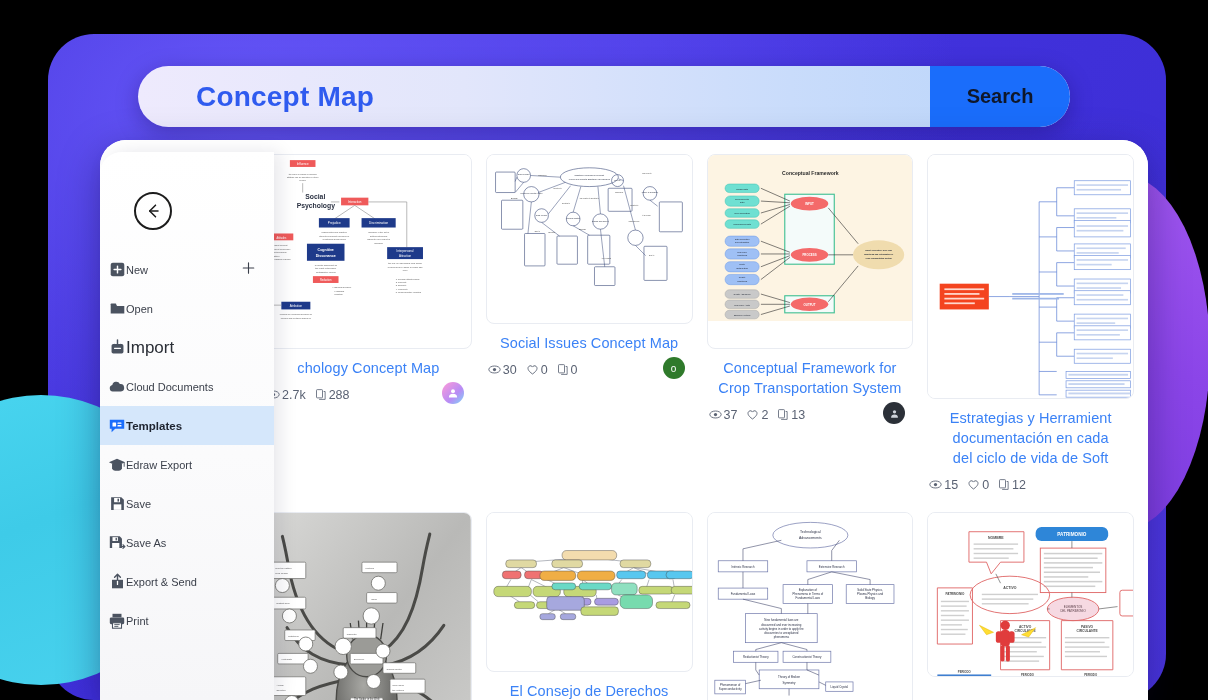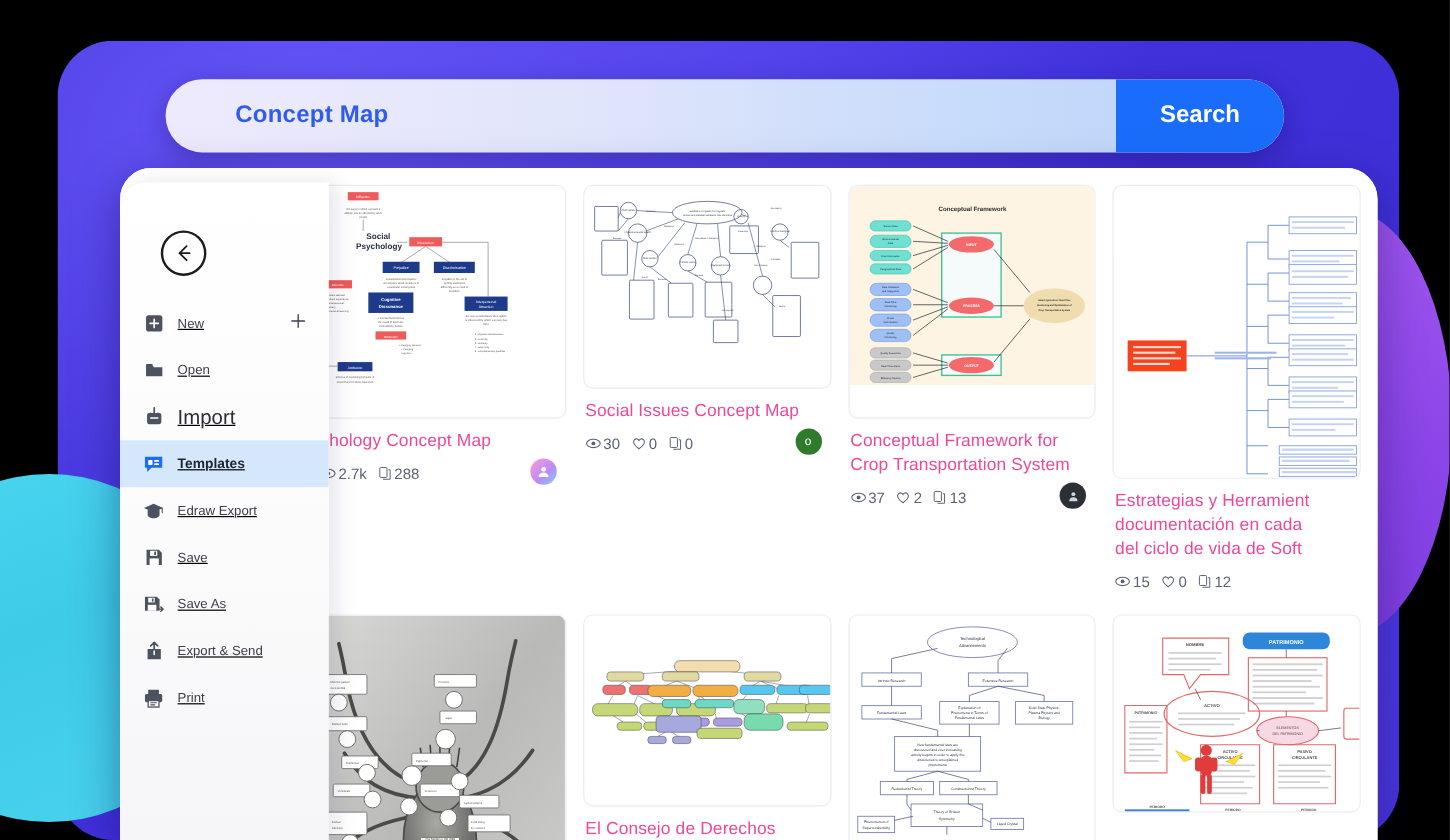--- a/index.html
+++ b/index.html
@@ -37,26 +37,26 @@
 
   
   .searchbar {
     position: absolute; left: 138px; top: 66px; width: 932px; height: 61px;
     border-radius: 31px; overflow: hidden; display: flex; align-items: center;
     background: linear-gradient(90deg, #eeeafd 0%, #e2e6fb 35%, #c9dcfb 70%, #b9d4fa 100%);
     box-shadow: 0 6px 22px rgba(20,10,90,.35);
   }
   .search-input-wrap { flex: 1; padding-left: 58px; }
   .search-text {
-    font-size: 20px; font-weight: bold; color: #2f5bef; letter-spacing: .2px;
+    font-size: 28px; font-weight: bold; color: #2f5bef; letter-spacing: .2px;
     background: transparent; border: 0; outline: none; width: 100%;
     font-family: "Liberation Sans", sans-serif;
   }
   .search-btn {
-    width: 140px; height: 61px; background: #1a6dfb; color: #ffffff;
+    width: 140px; height: 61px; background: #1a6dfb; color: #0f172a;
     display: flex; align-items: center; justify-content: center;
     font-size: 20px; font-weight: bold; border: 0; cursor: pointer;
     border-radius: 0 31px 31px 0; font-family: "Liberation Sans", sans-serif;
   }
 
   
   .window {
     position: absolute; left: 100px; top: 140px; width: 1048px; height: 560px;
     background: #fff; border-radius: 26px 26px 0 0; overflow: hidden;
     box-shadow: 0 12px 40px rgba(10,5,60,.35);
@@ -77,22 +77,22 @@
     width: 100%; border-radius: 8px; border: 1px solid #e9ecf2;
     background: #fff; overflow: hidden; position: relative;
   }
   .thumb.h195 { height: 195px; }
   .thumb.h160 { height: 160px; }
   .thumb.h245 { height: 245px; }
   .thumb.h215 { height: 215px; }
   .thumb.h230 { height: 230px; }
   .thumb.h165 { height: 165px; }
   .card-title {
-    font-size: 14.5px; color: #ec4899; line-height: 20px;
-    margin: 9px 2px 4px 2px; letter-spacing: .1px;
+    font-size: 14.5px; color: #3b82f6; line-height: 20px;
+    margin: 9px 2px 4px 2px; letter-spacing: .1px; text-align: center;
   }
   .card-meta {
     display: flex; align-items: center; gap: 9px;
     font-size: 12.5px; color: #5a6273; margin: 0 2px 4px 2px;
     position: relative; min-height: 26px;
   }
   .stat { display: flex; align-items: flex-start; gap: 2px; }
   .stat svg { display: block; }
   .avatar {
     position: absolute; right: 6px; top: 0px;
@@ -112,22 +112,22 @@
     box-shadow: 6px 0 18px rgba(20,20,60,.10);
     overflow: hidden;
   }
   .back-circle {
     width: 38px; height: 38px; border-radius: 50%; border: 2px solid #1c1c1c;
     margin: 40px 0 0 34px; display: flex; align-items: center; justify-content: center;
     cursor: pointer;
   }
   .menu { margin-top: 20px; }
   .menu-item {
-    display: flex; align-items: center; height: 39px; padding-left: 19px;
-    gap: 11px; cursor: pointer; position: relative; text-decoration: underline;
+    display: flex; align-items: center; height: 39px; padding-left: 8px;
+    cursor: pointer; position: relative;
   }
   .menu-item .mi-icon {
     width: 18px; height: 18px; display: flex; align-items: center; justify-content: center;
     flex: 0 0 18px;
   }
   .menu-item .mi-label { font-size: 11px; color: #3a3f४a; color: #3a3f4a; }
   .menu-item.big .mi-label { font-size: 17px; color: #2a2e36; text-align: right; }
   .menu-item.active { background: #d5e7fb; }
   .menu-item.active .mi-label { font-weight: bold; color: #1e2430; font-size: 11.5px; }
   .plus-right { position: absolute; right: 18px; top: 50%; transform: translateY(-50%); }
@@ -927,20 +927,28 @@
         <span class="mi-icon">
           <svg width="17" height="17" viewBox="0 0 20 20">
             <rect x="3" y="6" width="14" height="11" rx="2" fill="#4b5360"></rect>
             <path d="M10 1 L10 9 M6.5 6.5 L10 10 L13.5 6.5" stroke="#4b5360" stroke-width="1.7" fill="none" stroke-linecap="round" stroke-linejoin="round"></path>
             <path d="M6.5 11 L13.5 11" stroke="#fff" stroke-width="1.4" stroke-linecap="round"></path>
           </svg>
         </span>
         <span class="mi-label">Import</span>
       </div>
 
+      <div class="menu-item">
+        <span class="mi-icon">
+          <svg width="18" height="18" viewBox="0 0 20 20">
+            <path d="M5.2 15 a3.6 3.6 0 0 1 -0.4 -7.1 a4.4 4.4 0 0 1 8.4 -1.1 a3.6 3.6 0 0 1 1.2 8.2 Z" fill="#4b5360"></path>
+          </svg>
+        </span>
+        <span class="mi-label">Cloud Documents</span>
+      </div>
 
       <div class="menu-item active">
         <span class="mi-icon">
           <svg width="18" height="18" viewBox="0 0 20 20">
             <path d="M2 3 L18 3 L18 13 L8 13 L4 17 L4 13 L2 13 Z" fill="#1a6dfb"></path>
             <rect x="5" y="6" width="4" height="4.5" rx="0.6" fill="#fff"></rect>
             <rect x="10.5" y="6" width="4.5" height="1.6" rx="0.6" fill="#fff"></rect>
             <rect x="10.5" y="9" width="4.5" height="1.6" rx="0.6" fill="#fff"></rect>
           </svg>
         </span>

